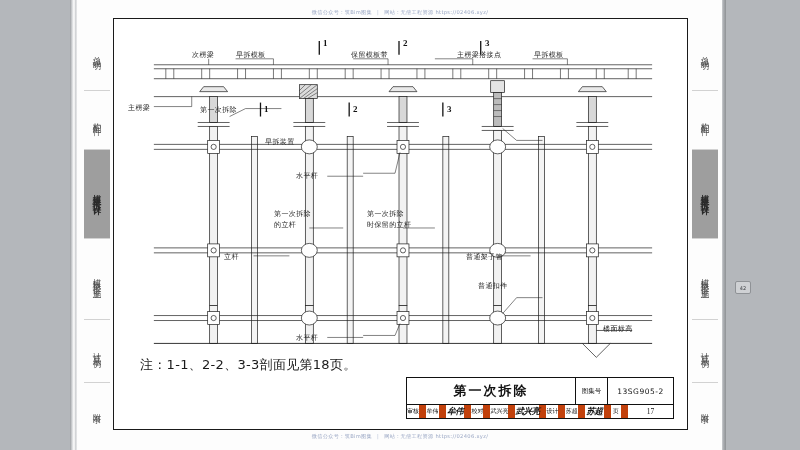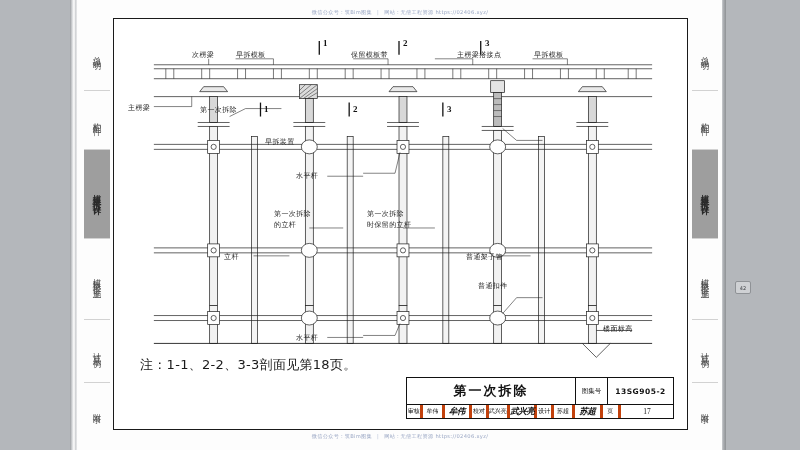--- a/index.html
+++ b/index.html
@@ -94,25 +94,25 @@
     flex:1 1 auto;display:flex;align-items:center;justify-content:center;
     font-size:13px;font-weight:bold;color:#111;letter-spacing:2px;
     font-family:"DejaVu Sans","Liberation Sans",sans-serif;
   }
   .tb-cell{
     display:flex;align-items:center;justify-content:center;
     font-size:6.5px;color:#111;border-left:1px solid #111;
     padding:0 2px;box-sizing:border-box;
   }
   .tb-key{width:32px;}
-  .tb-val{width:66px;font-size:7.5px;letter-spacing:.5px;font-weight:bold;}
+  .tb-val{width:66px;font-size:7.5px;letter-spacing:.5px;}
   .tb-bot{display:flex;height:13px;}
   .tb-b{
     display:flex;align-items:center;justify-content:center;
-    font-size:6px;color:#111;border-right:3px solid #c2410c;
+    font-size:6px;color:#111;border-right:7px solid #c2410c;
     box-sizing:border-box;white-space:nowrap;
   }
   .tb-b:last-child{border-right:none;}
   .sig{
     font-family:"Liberation Serif",serif;font-style:italic;font-weight:bold;
     font-size:8.5px;color:#101010;letter-spacing:-.5px;
   }
   .tb-w-lbl{width:20px;}
   .tb-w-name{width:26px;}
   .tb-w-sig{width:34px;}

